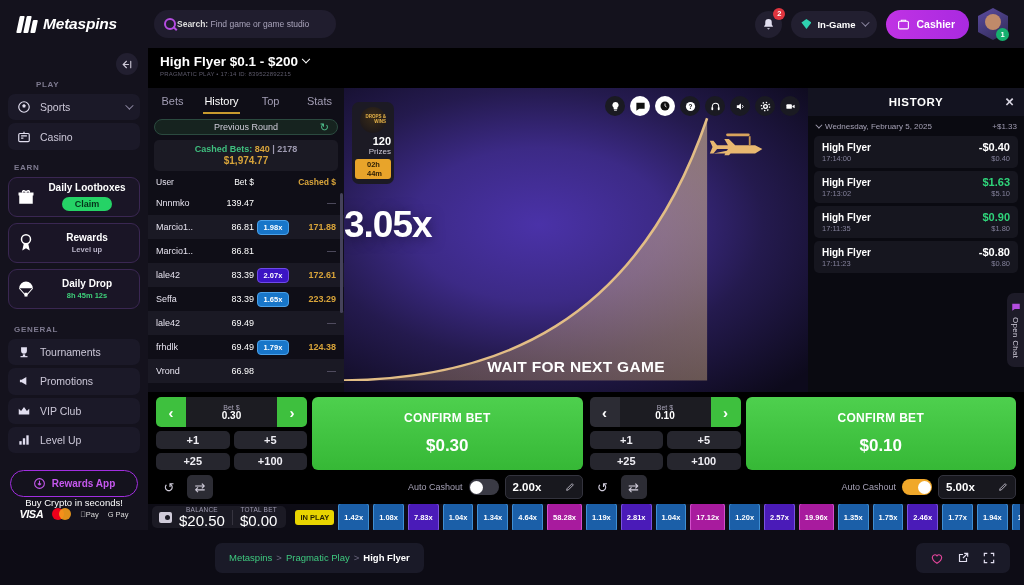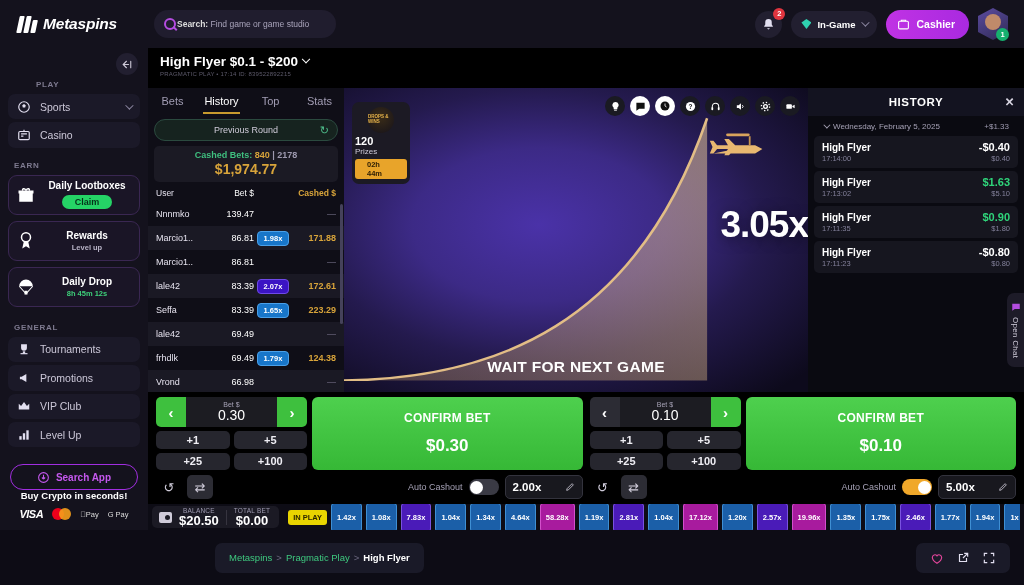--- a/index.html
+++ b/index.html
@@ -50,21 +50,21 @@
   .chev { margin-left:auto; width:6px;height:6px;border-right:1.4px solid #8b86a0;border-bottom:1.4px solid #8b86a0;transform:rotate(45deg) translateY(-2px);}
   .earn-card { border:1px solid #3a2752; border-radius:9px; background:#1a1526; padding:5px 8px; margin-bottom:6px; display:flex; align-items:center; gap:8px; min-height:40px;}
   .earn-body { flex:1; text-align:center;}
   .earn-title { font-size:10px; font-weight:bold; color:#fff;}
   .earn-sub { font-size:7.5px; color:#b9b4c8; margin-top:2px; font-weight:bold;}
   .claim { display:inline-block; background:#25d366; color:#05321a; font-size:9px; font-weight:bold; border-radius:9px; padding:2px 13px; margin-top:2px;}
   .earn-time { font-size:7.5px; color:#3ed07a; font-weight:bold; margin-top:2px;}
   .install { margin:14px 2px 0; height:30px; border:1px solid #a12ee0; border-radius:16px; display:flex; align-items:center; justify-content:center; gap:6px;}
   .install span { font-size:10px; font-weight:bold; color:#c558ee;}
   .sb-foot { margin-top:auto; padding:0 0 10px; text-align:center;}
-  .sb-foot-t { font-size:9.5px; font-weight:bold; margin-bottom:7px;}
+  .sb-foot-t { font-size:9.5px; font-weight:normal; }
   .pays { display:flex; align-items:center; justify-content:center; gap:9px;}
   .visa { font-size:11px; font-weight:bold; font-style:italic; letter-spacing:-.5px;}
   .mc { position:relative; width:19px;height:12px;}
   .mc i{position:absolute;width:12px;height:12px;border-radius:50%;}
   .mc i:first-child{background:#eb001b;left:0;} .mc i:last-child{background:#f79e1b;right:0;opacity:.9;}
   .pay-t { font-size:7.5px; color:#ddd;}
 
   
   .center { flex:1; display:flex; flex-direction:column; min-width:0; background:#0d0c15; }
   .game-head { height:40px; padding:6px 0 0 12px; background:#000; }
@@ -72,61 +72,61 @@
   .gt .c { width:6px;height:6px;border-right:1.5px solid #fff;border-bottom:1.5px solid #fff;transform:rotate(45deg) translate(-2px,-2px);}
   .gsub { font-size:6px; color:#5d5a6b; margin-top:2px; letter-spacing:.2px;}
   .stage { flex:1; display:flex; min-height:0; background:#000; position:relative;}
 
   
   .bets { width:196px; flex:0 0 196px; background:#0f0e17; display:flex; flex-direction:column; min-height:0;}
   .tabs { display:flex; height:26px; }
   .tab { flex:1; text-align:center; font-size:11px; color:#a29db4; line-height:26px; position:relative;}
   .tab.active { color:#fff; }
   .tab.active:after { content:""; position:absolute; left:6px; right:6px; bottom:0; height:2px; background:#c79a2e;}
-  .prev-round { margin:5px 6px 0; height:22px; border:1px solid #2b4a3f; border-radius:11px; background:#16231f; display:flex; align-items:center; justify-content:center; position:relative;}
+  .prev-round { margin:5px 6px 0; height:16px; border:1px solid #2b4a3f; border-radius:11px; background:#16231f; display:flex; align-items:center; justify-content:center; position:relative;}
   .prev-round span { font-size:9px; color:#cfcbd9;}
   .prev-round .r { position:absolute; right:8px; color:#4fc08d; font-size:11px;}
   .cashed { margin:5px 6px 0; background:#1b1a24; border-radius:5px; padding:4px 0 5px; text-align:center;}
   .cashed-l { font-size:9px; color:#3fbf7f; font-weight:bold;}
   .cashed-l b { color:#d8a43a; }
   .cashed-l i { color:#9e9ab0; font-style:normal;}
-  .cashed-a { font-size:14px; color:#d8a43a; font-weight:bold; margin-top:1px;}
+  .cashed-a { font-size:10px; color:#d8a43a; font-weight:bold; margin-top:1px;}
   .thead { display:flex; padding:6px 8px 4px; font-size:8.5px; color:#8f8ba0;}
   .rows { flex:1; overflow:hidden; position:relative;}
   .row { display:flex; align-items:center; height:24px; padding:0 8px; font-size:9px;}
   .row.alt { background:#1a1924; }
   .c-user { width:52px; color:#e6e3ef; white-space:nowrap; overflow:hidden;}
   .c-bet { width:46px; text-align:right; color:#fff;}
   .c-mult { flex:1; display:flex; justify-content:center;}
   .pill { font-size:7.5px; font-weight:bold; border-radius:4px; padding:2px 6px; min-width:30px; text-align:center;}
   .pill.blue { background:#1876c9; color:#fff; border:1px solid #4aa0e8;}
   .pill.purple { background:#3b14c4; color:#fff; border:1px solid #6f4ae8;}
   .c-cash { width:44px; text-align:right; color:#d8a43a; font-weight:bold;}
   .c-cash.dash { color:#6d6980; font-weight:normal;}
   .scrollbar{position:absolute;right:1px;top:2px;width:3px;height:120px;background:#45425a;border-radius:2px;}
 
   
   .canvas { flex:1; position:relative; overflow:hidden; background:radial-gradient(ellipse 78% 72% at 42% 45%,#4a32a8 0%,#3c2a86 35%,#241a4e 62%,#0d0a1c 100%);}
   .curve { position:absolute; inset:0;}
-  .mult { position:absolute; left:0; right:0; top:38%; text-align:right; font-size:37px; font-weight:bold; letter-spacing:-1px; text-shadow:0 2px 14px rgba(0,0,0,.5);}
+  .mult { position:absolute; left:0; right:0; top:38%; text-align:left; font-size:37px; font-weight:bold; letter-spacing:-1px; text-shadow:0 2px 14px rgba(0,0,0,.5);}
   .wait { position:absolute; left:0; right:0; bottom:16px; text-align:center; font-size:15.5px; font-weight:bold; letter-spacing:.3px;}
-  .drops { position:absolute; left:8px; top:14px; width:58px; background:#1c1a24; border-radius:7px; padding:5px 3px 5px; text-align:left;}
+  .drops { position:absolute; left:8px; top:14px; width:42px; background:#1c1a24; border-radius:7px; padding:5px 3px 5px; text-align:right;}
   .dw-logo{width:26px;height:26px;margin:0 auto 2px;border-radius:50%;background:radial-gradient(circle at 50% 40%,#3a2c18,#15121a);display:flex;align-items:center;justify-content:center;}
   .dw-logo span{font-size:4.5px;font-weight:bold;color:#e8b44a;line-height:1.1;}
   .dw-n { font-size:11px; font-weight:bold;}
   .dw-p { font-size:8px; color:#cfcbd9;}
   .dw-t { margin-top:3px; background:#e8a42a; color:#2a1c04; font-size:7.5px; font-weight:bold; border-radius:3px; padding:1px 12px;}
   .plane { position:absolute; right:42px; top:38px; width:58px; height:44px;}
 
   
   .hist { width:216px; flex:0 0 216px; background:#0a0a11; display:flex; flex-direction:column; min-height:0;}
   .hist-h { height:28px; display:flex; align-items:center; justify-content:center; position:relative; background:#131320;}
   .hist-h span { font-size:11.5px; font-weight:bold; letter-spacing:.6px;}
   .hist-x { position:absolute; right:9px; font-size:13px; color:#d8d5e2;}
-  .hist-day { display:flex; align-items:center; padding:6px 15px 5px; font-size:8px; color:#a5a1b5;}
+  .hist-day { display:flex; align-items:center; padding:6px 7px 5px; font-size:8px; color:#a5a1b5;}
   .hist-day .dc { width:5px;height:5px;border-right:1.2px solid #a5a1b5;border-bottom:1.2px solid #a5a1b5;transform:rotate(45deg) translateY(-2px);margin-right:5px;}
   .hist-day .amt { margin-left:auto; color:#9e9ab0; font-size:8px;}
   .hist-list{ padding:0 6px;}
   .hist-row { background:#16161f; border-radius:5px; padding:5px 8px; margin-bottom:3px; display:flex; align-items:center;}
   .hr-l .t { font-size:10px; font-weight:bold;}
   .hr-l .ts { font-size:7.5px; color:#83809a; margin-top:1px;}
   .hr-r { margin-left:auto; text-align:right;}
   .hr-r .v { font-size:11px; font-weight:bold;}
   .hr-r .v.neg { color:#fff; } .hr-r .v.pos { color:#2fd47a; }
   .hr-r .s { font-size:7.5px; color:#83809a; margin-top:1px;}
@@ -141,21 +141,21 @@
   
   .controls { height:112px; flex:0 0 112px; background:#000; display:flex; gap:7px; padding:5px 8px 4px; }
   .panel { flex:1; display:flex; flex-direction:column; min-width:0;}
   .panel-top { display:flex; gap:5px; flex:1; min-height:0;}
   .p-left { width:151px; flex:0 0 151px; display:flex; flex-direction:column; gap:4px;}
   .stepper { height:30px; display:flex; border-radius:5px; overflow:hidden;}
   .st-btn { width:30px; background:#3ec03e; display:flex; align-items:center; justify-content:center; color:#fff; font-size:15px; font-weight:bold;}
   .st-btn.dim { background:#2c2c34; }
   .st-mid { flex:1; background:#1c1c22; display:flex; flex-direction:column; align-items:center; justify-content:center;}
   .st-lab { font-size:7px; color:#a5a1b5;}
-  .st-val { font-size:14px; font-weight:normal; margin-top:-1px;}
+  .st-val { font-size:10px; font-weight:bold; margin-top:-1px;}
   .quick { display:flex; gap:4px; flex:1;}
   .qb { flex:1; background:#26262e; border-radius:5px; display:flex; align-items:center; justify-content:center; font-size:11px; font-weight:bold; color:#efeef4;}
   .confirm { flex:1; background:linear-gradient(180deg,#4ed04e,#36b836); border-radius:6px; display:flex; flex-direction:column; align-items:center; justify-content:center; min-width:0;}
   .cf-t { font-size:12px; font-weight:bold; letter-spacing:.3px;}
   .cf-v { font-size:17px; font-weight:bold; margin-top:11px;}
   .panel-bot { height:26px; display:flex; align-items:center; gap:5px; margin-top:4px;}
   .rb { width:26px;height:24px;border-radius:5px;display:flex;align-items:center;justify-content:center;color:#cfcbd9;font-size:13px;}
   .rb.fill{background:#2c2c34;}
   .ac-wrap { margin-left:auto; display:flex; align-items:center; gap:6px;}
   .ac-l { font-size:9px; color:#a5a1b5;}
@@ -166,21 +166,21 @@
   .ac-box { width:78px;height:24px;background:#18181e;border:1px solid #33333d;border-radius:5px;display:flex;align-items:center;justify-content:space-between;padding:0 7px;}
   .ac-v { font-size:11.5px; font-weight:bold;}
 
   
   .strip { height:26px; flex:0 0 26px; background:#0d0c15; display:flex; align-items:center; padding:0 4px 0 0; gap:4px; overflow:hidden;}
   .bal { height:22px; background:#1b1a24; border-radius:5px; display:flex; align-items:center; gap:7px; padding:0 9px 0 7px; flex:0 0 auto; margin-left:4px;}
   .bal-i { width:13px;height:11px;border-radius:2px;background:#cfcbd9;position:relative;}
   .bal-i:after{content:"";position:absolute;width:5px;height:5px;border-radius:50%;background:#1b1a24;right:2px;top:3px;}
   .bal-c { text-align:center;}
   .bal-l { font-size:6.5px; color:#9e9ab0; letter-spacing:.2px;}
-  .bal-v { font-size:13px; font-weight:bold; margin-top:-1px;}
+  .bal-v { font-size:15px; font-weight:normal; margin-top:-1px;}
   .bal-div { width:1px; height:15px; background:#36343f;}
   .inplay { height:15px; background:#e8d400; color:#2a2600; font-size:7.5px; font-weight:bold; border-radius:3px; padding:0 5px; display:flex; align-items:center; flex:0 0 auto; margin-left:5px;}
   .mp { height:29px; border-radius:3px; font-size:7.5px; font-weight:bold; padding:0 5px; display:flex; align-items:center; flex:0 0 auto; color:#fff;}
   .mp.b { background:#1b5fa8; border:1px solid #3f8fd4;}
   .mp.p { background:#4a1bb8; border:1px solid #7a52e0;}
   .mp.m { background:#a81b9e; border:1px solid #d44fcc;}
 
   
   .footer { height:55px; flex:0 0 55px; background:#0d0c15; display:flex; align-items:center; padding:0 14px 0 0;}
   .crumb { margin-left:215px; height:30px; background:#1a1a28; border-radius:7px; display:flex; align-items:center; padding:0 14px; font-size:9.5px;}
@@ -323,21 +323,21 @@
             <rect x="16" y="4" width="4" height="16" fill="#e2dff0"></rect>
           </svg>
         <span class="lbl">Level Up</span>
       </div>
 
       <div class="install">
         <svg width="13" height="13" viewBox="0 0 24 24">
             <circle cx="12" cy="12" r="9" fill="none" stroke="#c558ee" stroke-width="2"></circle>
             <path d="M12 7v8m0 0l-3-3m3 3l3-3" stroke="#c558ee" stroke-width="2" fill="none"></path>
           </svg>
-        <span>Search App</span>
+        <span>Rewards App</span>
       </div>
 
       <div class="sb-foot">
         <div class="sb-foot-t">Buy Crypto in seconds!</div>
         <div class="pays">
           <span class="visa">VISA</span>
           <span class="mc">
               <i></i>
               <i></i>
             </span>

